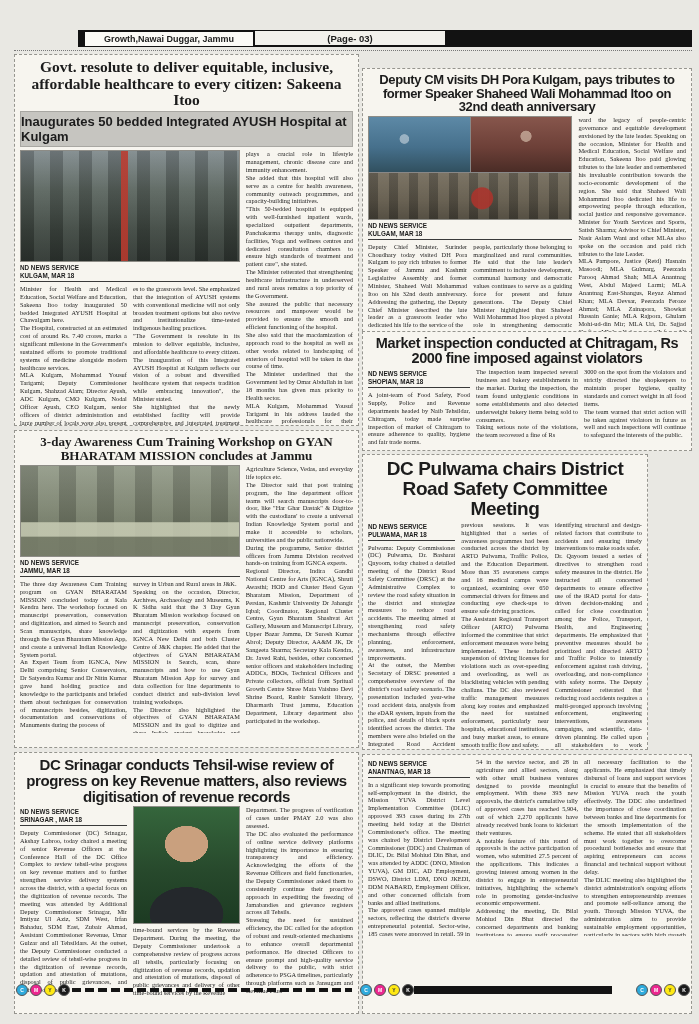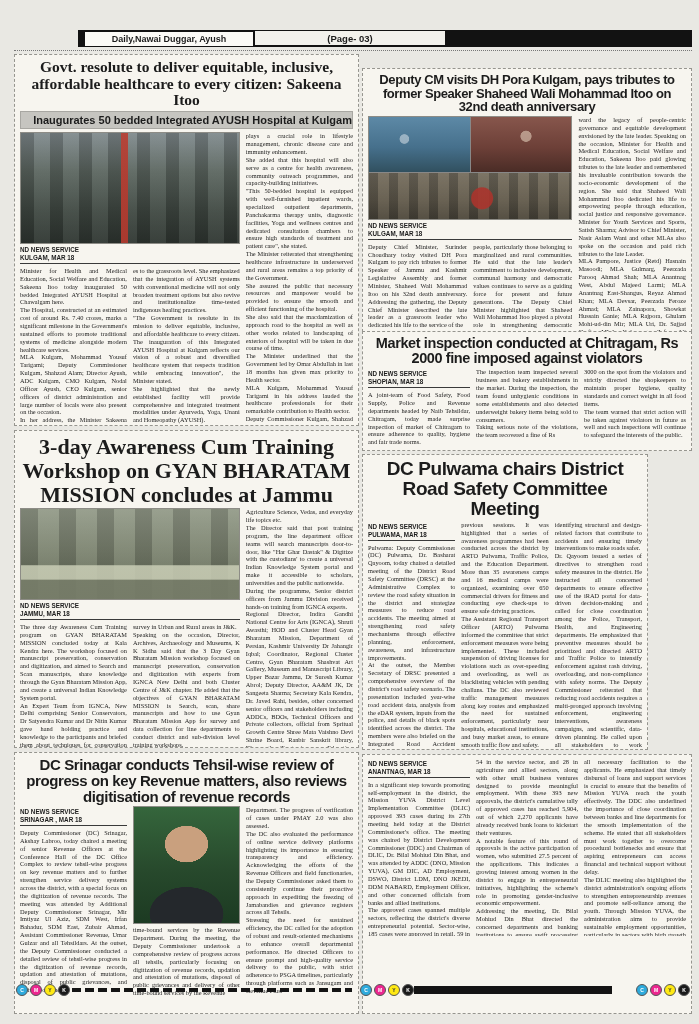--- a/index.html
+++ b/index.html
@@ -22,22 +22,22 @@
   .mast-right{left:522px;top:34px;width:168px;height:15px;font-size:9.5px;}
   .mast-rule{position:absolute;left:14px;top:50px;width:678px;border-top:1px dotted #777;}
 
   
   .art{position:absolute;background:#f7f5ef;border:1px dashed #96958f;
        padding:3px 5px;box-sizing:border-box;overflow:hidden;}
   .hl-serif{font-family:"Liberation Serif",serif;font-weight:bold;text-align:center;
        line-height:1.08;margin:1px 0 2px;}
   .hl-sans{font-family:"Liberation Sans",sans-serif;font-weight:bold;text-align:center;
        line-height:1.05;letter-spacing:-0.4px;margin:1px 0 2px;}
-  .kicker{background:#c6c5c0;border:1px solid #a8a7a2;text-align:right;
-       font-family:"Liberation Sans",sans-serif;font-weight:bold;font-size:11px;
+  .kicker{background:#c6c5c0;border:1px solid #a8a7a2;text-align:left;
+       font-family:"Liberation Sans",sans-serif;font-weight:bold;font-size:13px;
        padding:2px 0;margin:2px 0 3px;}
   .byline{font-family:"Liberation Sans",sans-serif;font-weight:bold;font-size:6.3px;
        line-height:1.25;border-bottom:1px solid #3a3a3a;padding-bottom:1px;margin:2px 0 3px;
        text-transform:uppercase;}
   .bt{font-size:6.35px;line-height:1.24;text-align:justify;white-space:pre-line;
       overflow:hidden;}
   .row{display:flex;gap:6px;align-items:stretch;}
   .twocol{display:flex;gap:6px;}
   .twocol > div{flex:1;overflow:hidden;}
   .photo{border:1px solid #8d8c86;box-sizing:border-box;}
@@ -83,21 +83,21 @@
   .bar-dashed{position:absolute;left:72px;top:6px;width:280px;height:4px;
        background:repeating-linear-gradient(90deg,#141414 0 9px,transparent 9px 13px);}
   .bar-solid{position:absolute;left:414px;top:4px;width:198px;height:8px;background:#141414;}
 </style>
 </head>
 <body>
 
 <div class="sheet">
 
   <div class="mast-bar"></div>
-  <div class="mast-box mast-left">Daily,Nawai Duggar, Ayush</div>
+  <div class="mast-box mast-left">Growth,Nawai Duggar, Jammu</div>
   <div class="mast-box mast-center">(Page- 03)</div>
   <div class="mast-rule"></div>
 
   <div class="art" style="left:14px;top:54px;width:345px;height:372px;">
     <div class="hl-serif" style="font-size:15.5px;">Govt. resolute to deliver equitable, inclusive, affordable healthcare to every citizen: Sakeena Itoo</div>
     <div class="kicker">Inaugurates 50 bedded Integrated AYUSH Hospital at Kulgam</div>
     <div class="row" style="height:292px;">
       <div style="flex:2.05;display:flex;flex-direction:column;overflow:hidden;">
         <div class="photo photo-ayush" style="height:112px;flex:none;"></div>
         <div class="byline">
@@ -188,21 +188,21 @@
       <div class="bt" style="flex:1;">previous sessions. It was highlighted that a series of awareness programmes had been conducted across the district by ARTO Pulwama, Traffic Police, and the Education Department. More than 35 awareness camps and 16 medical camps were organized, examining over 650 commercial drivers for fitness and conducting eye check-ups to ensure safe driving practices.
 The Assistant Regional Transport Officer (ARTO) Pulwama informed the committee that strict enforcement measures were being implemented. These included suspension of driving licenses for violations such as over-speeding and overloading, as well as blacklisting vehicles with pending challans. The DC also reviewed traffic management measures along key routes and emphasized the need for sustained enforcement, particularly near hospitals, educational institutions, and busy market areas, to ensure smooth traffic flow and safety.
 Infrastructure-related issues were also discussed during the meeting. Members were informed about road safety audits conducted on identified roads and bridges as per directions of the Supreme Court Committee on Road Safety (SCCoRS). The audits are aimed at</div>
       <div class="bt" style="flex:1;">identifying structural and design-related factors that contribute to accidents and ensuring timely interventions to make roads safer.
 Dr. Qayoom issued a series of directives to strengthen road safety measures in the district. He instructed all concerned departments to ensure effective use of the iRAD portal for data-driven decision-making and called for close coordination among the Police, Transport, Health, and Engineering departments. He emphasized that preventive measures should be prioritized and directed ARTO and Traffic Police to intensify enforcement against rash driving, overloading, and non-compliance with safety norms. The Deputy Commissioner reiterated that reducing road accidents requires a multi-pronged approach involving enforcement, engineering interventions, awareness campaigns, and scientific, data-driven planning. He called upon all stakeholders to work collaboratively to achieve measurable results in improving road safety across the district.
 The meeting was attended by the Chief Medical Officer Pulwama, Executive Engineers of R&amp;B and PMGSY, ARTO Pulwama, officers from the Education Department, and other members of the committee.</div>
     </div>
   </div>
 
   <div class="art" style="left:14px;top:430px;width:345px;height:318px;">
-    <div class="hl-serif" style="font-size:22px;">3-day Awareness Cum Training Workshop on GYAN BHARATAM MISSION concludes at Jammu</div>
+    <div class="hl-serif" style="font-size:13px;">3-day Awareness Cum Training Workshop on GYAN BHARATAM MISSION concludes at Jammu</div>
     <div class="row" style="height:268px;">
       <div style="flex:2.05;display:flex;flex-direction:column;overflow:hidden;">
         <div class="photo photo-gyan" style="height:92px;flex:none;"></div>
         <div class="byline">
           <span>ND NEWS SERVICE</span><br>
           <span>JAMMU, MAR 18</span>
         </div>
         <div class="twocol" style="flex:1;">
           <div class="bt">The three day Awareness Cum Training program on GYAN BHARATAM MISSION concluded today at Kala Kendra here. The workshop focused on manuscript preservation, conservation and digitization, and aimed to Search and Scan manuscripts, share knowledge through the Gyan Bharatam Mission App, and create a universal Indian Knowledge System portal.
 An Expert Team from IGNCA, New Delhi comprising Senior Conservators, Dr Satyendra Kumar and Dr Nitin Kumar gave hand holding practice and knowledge to the participants and briefed them about techniques for conservation of manuscripts besides, digitization, documentation and conservations of Manuments during the process of</div>

